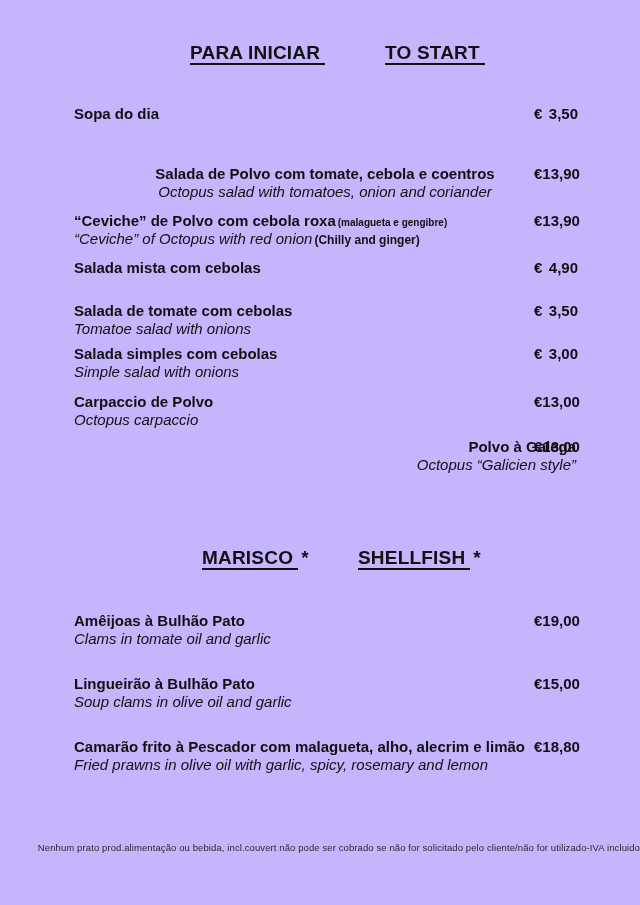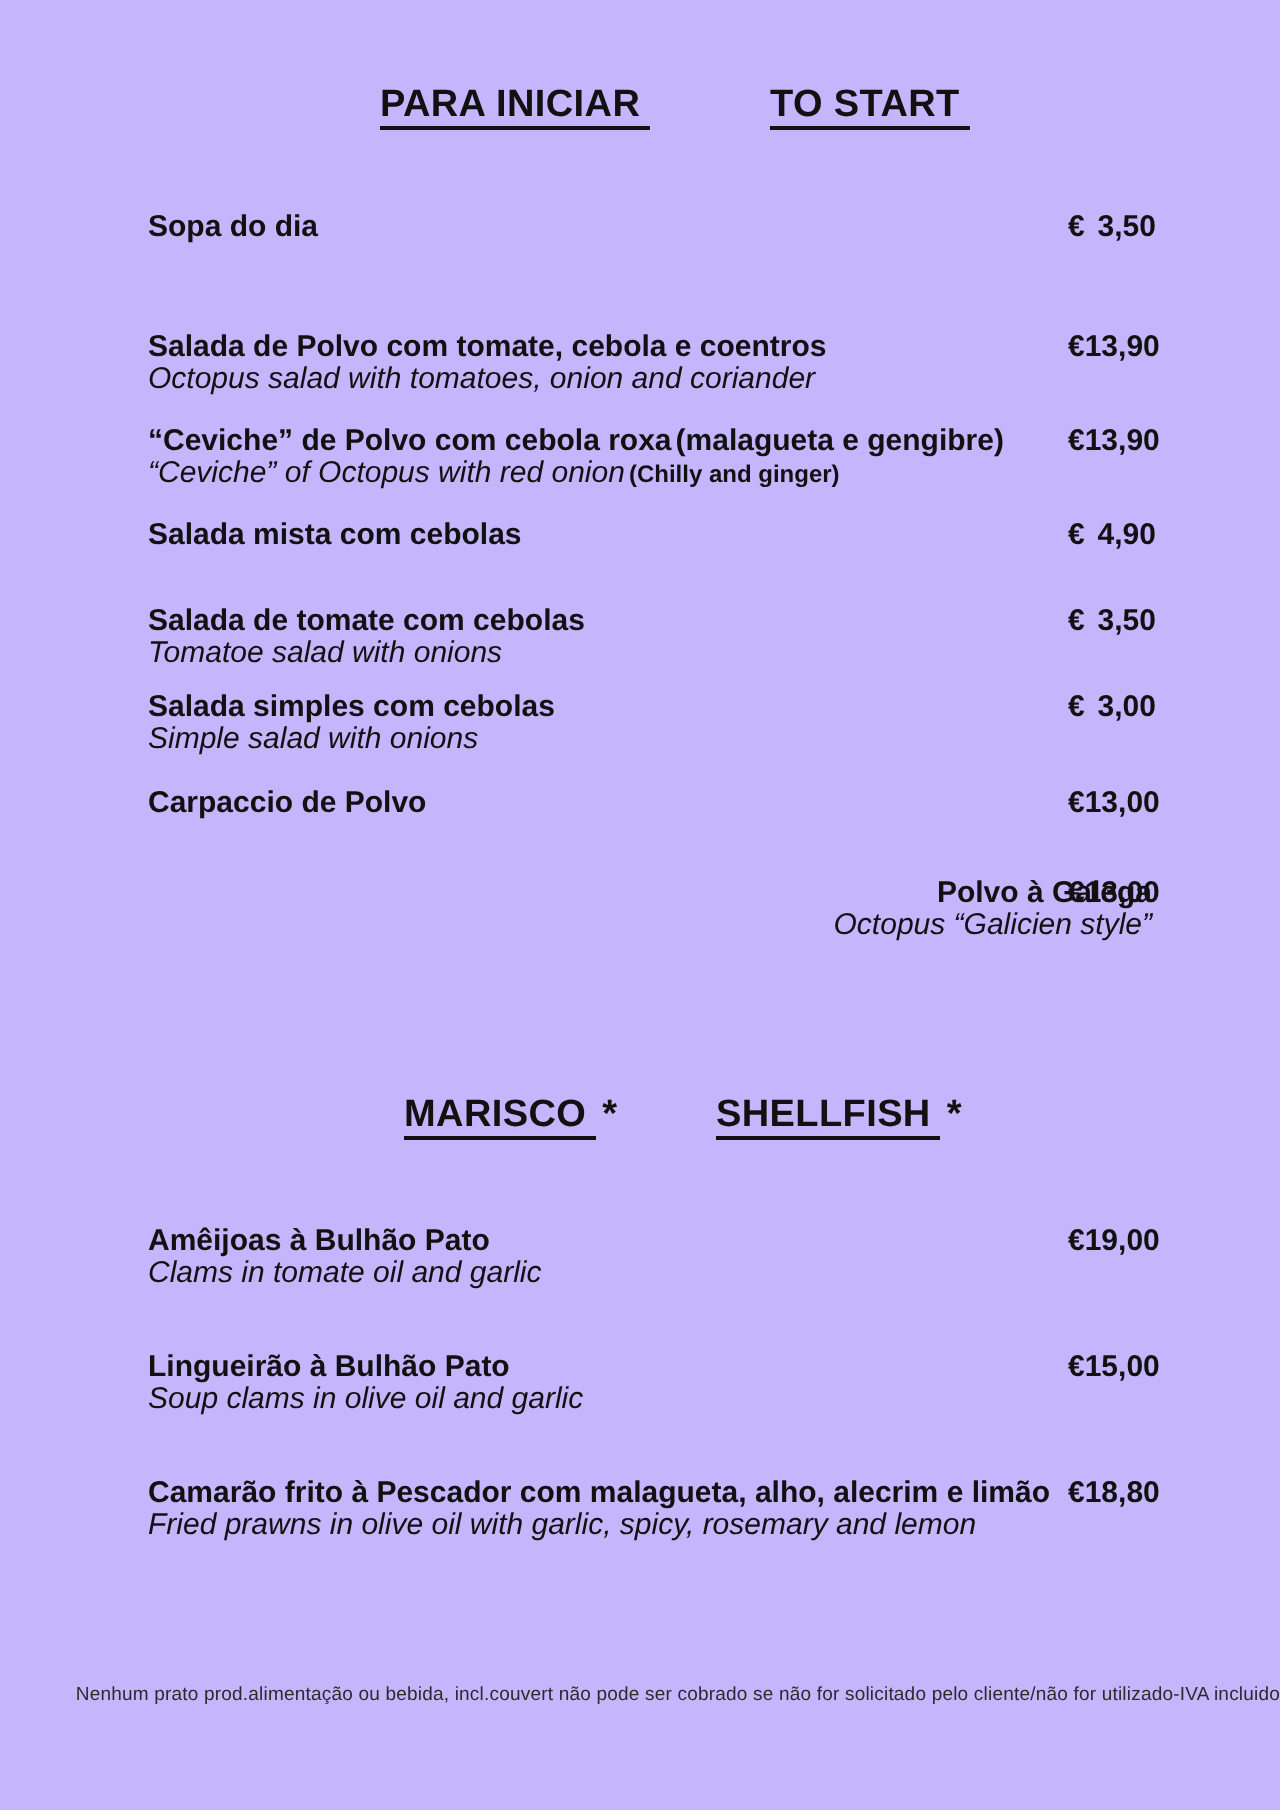--- a/index.html
+++ b/index.html
@@ -38,21 +38,21 @@
     left: 74px;
     right: 62px;
   }
   .item-line {
     font-size: 15px;
     font-weight: 700;
     line-height: 16px;
     white-space: nowrap;
   }
   .item-note {
-    font-size: 15px;
+    font-size: 10px;
     font-weight: 700;
     margin-left: 2px;
   }
   .item-desc {
     font-size: 15px;
     font-style: italic;
     line-height: 16px;
     white-space: nowrap;
   }
   .desc-note {
@@ -97,21 +97,21 @@
   </div>
 
   <div class="item" style="top:106px;">
     <div class="item-line"><span>Sopa do dia</span><span class="item-note"></span></div>
     <div class="price">
         <span>€</span>
         <span>3,50</span>
       </div>
   </div>
 
-  <div class="item" style="top:166px;">
+  <div class="item" style="top:166px;text-align:center;">
     <div class="item-line"><span>Salada de Polvo com tomate, cebola e coentros</span><span class="item-note"></span></div>
     <div class="item-desc"><span>Octopus salad with tomatoes, onion and coriander</span><span class="desc-note"></span></div>
     <div class="price">
         <span>€</span>
         <span>13,90</span>
       </div>
   </div>
 
   <div class="item" style="top:213px;">
     <div class="item-line"><span>“Ceviche” de Polvo com cebola roxa</span><span class="item-note">(malagueta e gengibre)</span></div>
@@ -143,20 +143,21 @@
     <div class="item-line"><span>Salada simples com cebolas</span><span class="item-note"></span></div>
     <div class="item-desc"><span>Simple salad with onions</span><span class="desc-note"></span></div>
     <div class="price">
         <span>€</span>
         <span>3,00</span>
       </div>
   </div>
 
   <div class="item" style="top:394px;">
     <div class="item-line"><span>Carpaccio de Polvo</span><span class="item-note"></span></div>
+    <div class="item-desc"><span>Octopus carpaccio</span><span class="desc-note"></span></div>
     <div class="price">
         <span>€</span>
         <span>13,00</span>
       </div>
   </div>
 
   <div class="item" style="top:439px;text-align:right;">
     <div class="item-line"><span>Polvo à Galega</span><span class="item-note"></span></div>
     <div class="item-desc"><span>Octopus “Galicien style”</span><span class="desc-note"></span></div>
     <div class="price">

